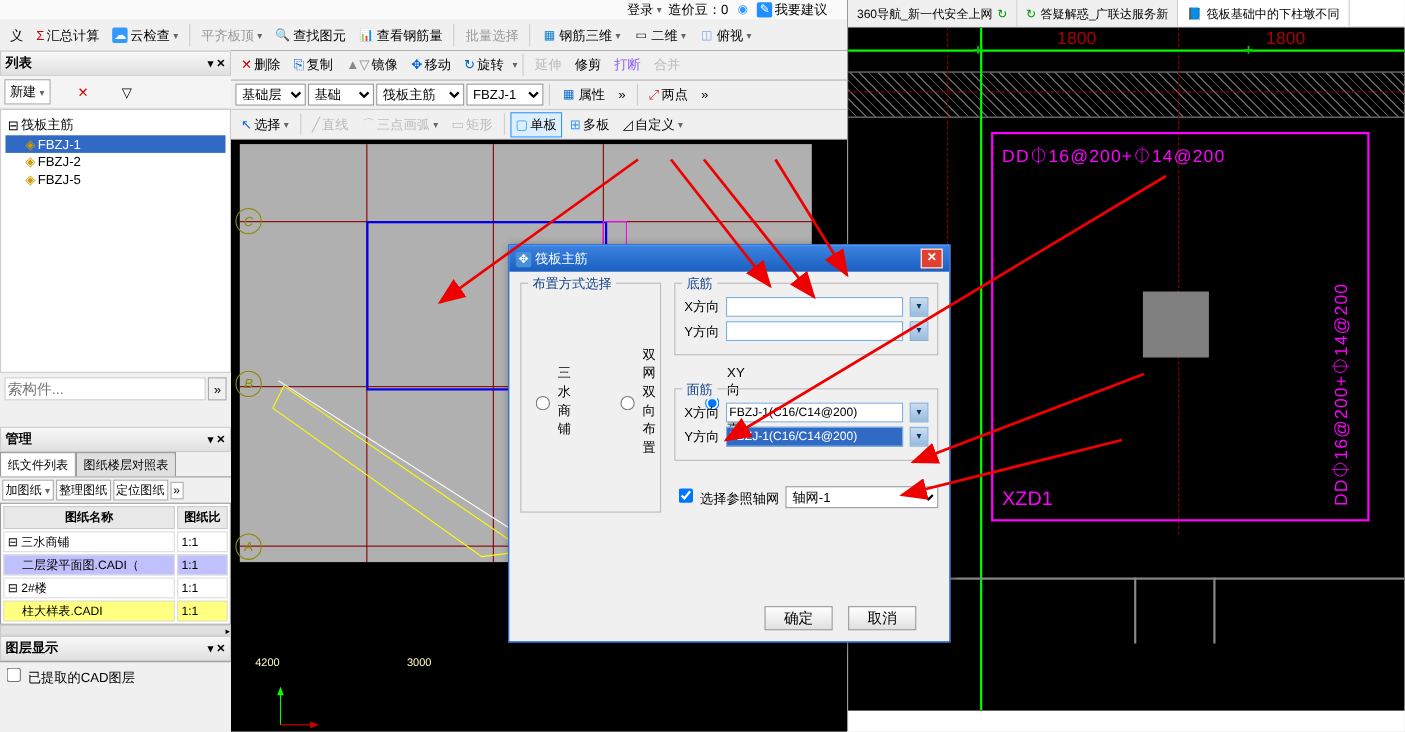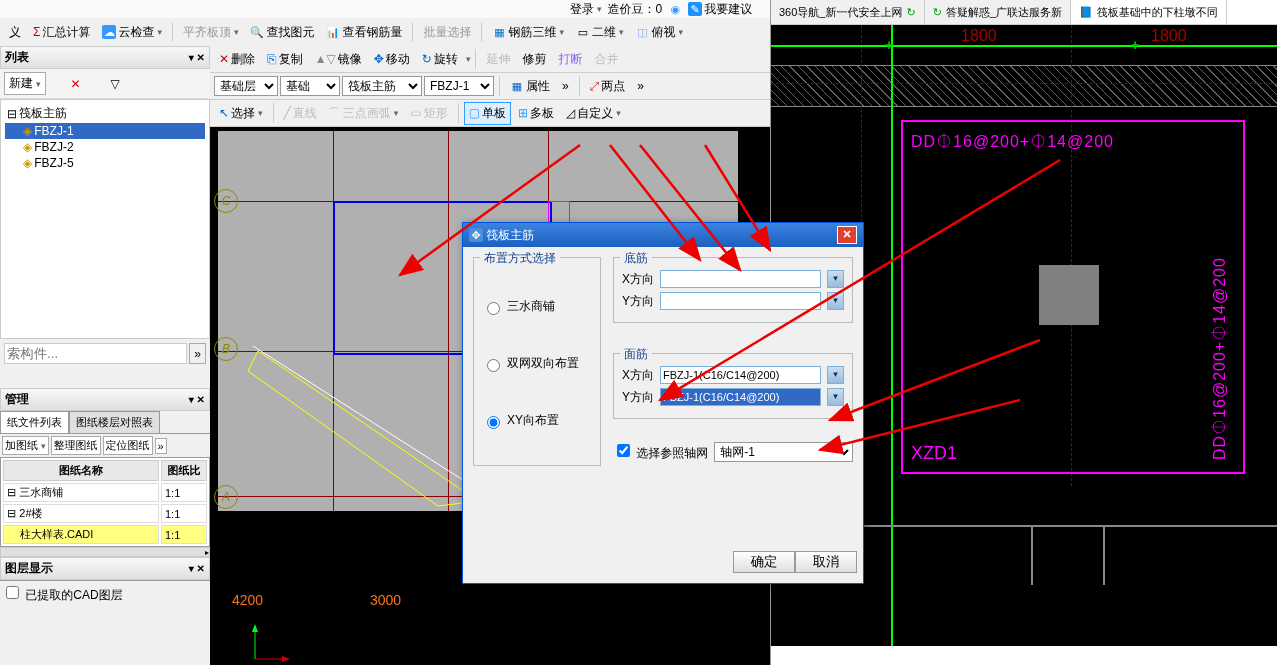--- a/index.html
+++ b/index.html
@@ -33,21 +33,21 @@
 .dwgrow-s{background:#c0c0ff}
 .layerdisp{border-top:1px solid #999;padding:2px}
 .canvas-area{position:absolute;top:46px;left:210px;width:560px;bottom:0;background:#000}
 .toolbar2,.toolbar3,.toolbar4{height:26px;background:#f0f0f0;border-bottom:1px solid #ccc;display:flex;align-items:center;padding:0 4px;gap:2px}
 select{font-size:12px;border:1px solid #999;padding:1px;background:#fff}
 .cad-viewport{position:relative;background:#000;height:calc(100% - 78px)}
 .grid-gray{position:absolute;left:8px;top:4px;width:520px;height:380px;background:#b0b0b0}
 .grid-line-v{position:absolute;top:0;bottom:0;width:1px;background:#8b0000}
 .grid-line-h{position:absolute;left:0;right:0;height:1px;background:#8b0000}
 .blue-rect{position:absolute;border:2px solid #0000ee}
-.lbl-dim{position:absolute;color:#f97316;font-size:14px;font-family:Arial}
+.lbl-dim{position:absolute;color:#fef9c3;font-size:10px;font-family:Arial}
 .axis-circ{position:absolute;width:22px;height:22px;border:1px solid #8b8b00;border-radius:50%;color:#8b8b00;text-align:center;line-height:22px;font-style:italic;background:transparent}
 .rightpanel{position:absolute;top:0;left:770px;right:0;bottom:0;background:#fff;border-left:1px solid #999}
 .browser-bar{height:20px;background:#f4f4f4;border-bottom:1px solid #ccc;display:flex;align-items:center;gap:8px;padding:0 6px;font-size:12px}
 .browser-tabs{height:24px;display:flex;border-bottom:1px solid #ccc}
 .btab{padding:3px 8px;border-right:1px solid #ccc;background:#f0f0f0;cursor:pointer;font-size:11px;display:flex;align-items:center;gap:4px;max-width:160px;overflow:hidden;white-space:nowrap}
 .btab.act{background:#fff}
 .cad-img{position:relative;background:#000;height:calc(100% - 44px);overflow:hidden}
 .magenta-box{position:absolute;border:2px solid #f0f}
 .dashed-h{position:absolute;height:1px;border-top:1px dashed #8b0000}
 .dashed-v{position:absolute;width:1px;border-left:1px dashed #8b0000}
@@ -55,28 +55,28 @@
 .green-line-h{position:absolute;height:2px;background:#0f0}
 .gray-sq{position:absolute;background:#808080}
 .txt-mag{position:absolute;color:#f0f;font-family:Arial;font-size:16px}
 .txt-red{position:absolute;color:#a00;font-family:Arial;font-size:16px}
 .dialog{position:absolute;left:462px;top:222px;width:400px;height:360px;background:#f0f0f0;border:1px solid #0054e3;box-shadow:2px 2px 8px rgba(0,0,0,.4);z-index:100}
 .dlg-title{height:24px;background:linear-gradient(#3b84e0,#1b5fc0);color:#fff;display:flex;align-items:center;padding:0 6px;justify-content:space-between;font-size:12px}
 .dlg-close{width:18px;height:16px;background:#e04030;color:#fff;text-align:center;line-height:14px;border:1px solid #fff;cursor:pointer;font-weight:bold;font-size:11px}
 .dlg-body{padding:10px;display:flex;gap:12px}
 .fieldset{border:1px solid #bbb;padding:8px;position:relative}
 .fs-legend{position:absolute;top:-8px;left:6px;background:#f0f0f0;padding:0 4px;color:#15428b}
-.radio-col{width:110px;display:flex;flex-direction:column;gap:40px;padding-top:40px}
+.radio-col{width:110px;display:flex;flex-direction:row;gap:40px;padding-top:14px}
 .radio-col label{display:flex;align-items:center;gap:4px}
 .form-col{flex:1;display:flex;flex-direction:column;gap:10px}
 .form-grp{border:1px solid #bbb;padding:8px;position:relative}
 .form-row{display:flex;align-items:center;gap:6px;margin:4px 0}
 .form-row input[type=text]{flex:1;border:1px solid #7eb0dc;padding:2px;font-size:11px}
 .sel-hl{background:#316ac5;color:#fff}
-.dlg-btns{position:absolute;bottom:10px;right:6px;display:flex;}
+.dlg-btns{position:absolute;bottom:10px;right:30px;display:flex;gap:14px}
 .dlg-btns button{width:62px;height:22px;border:1px solid #999;background:linear-gradient(#fff,#e0e0e0);cursor:pointer}
 .arrow{position:absolute;pointer-events:none;z-index:200}
 .combo-arr{display:inline-block;width:15px;height:16px;background:linear-gradient(#cde,#9bd);border:1px solid #7eb0dc;text-align:center;line-height:14px;font-size:9px;color:#036;cursor:pointer}
 .green-cross{position:absolute;color:#0c0;font-size:14px;font-weight:bold}
 .hatch{position:absolute;background:repeating-linear-gradient(45deg,transparent 0 5px,#606060 5px 6px);border-top:1px solid #888;border-bottom:1px solid #888}
 </style>
 </head>
 <body>
 
 <div class="topbar">
@@ -220,20 +220,24 @@
     <span class="tbtn">»</span>
   </div>
   <table class="dwgtable" style="width:100%">
     <tbody>
         <tr>
           <th>图纸名称</th>
           <th style="width:40px">图纸比</th>
         </tr>
     <tr>
           <td>⊟ <span>三水商铺</span></td>
+          <td>1:1</td>
+        </tr>
+    <tr class="dwgrow-s">
+          <td style="padding-left:16px">二层梁平面图.CADI（</td>
           <td>1:1</td>
         </tr>
     <tr>
           <td>⊟ <span>2#楼</span></td>
           <td>1:1</td>
         </tr>
     <tr class="dwgrow-y">
           <td style="padding-left:16px">柱大样表.CADI</td>
           <td>1:1</td>
         </tr>

